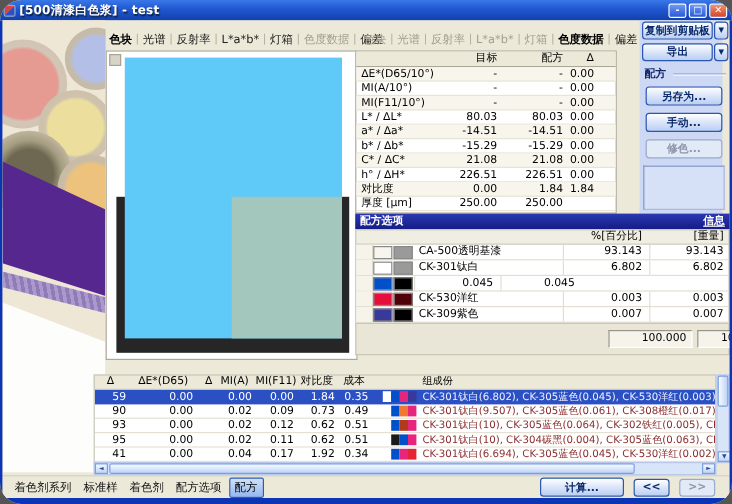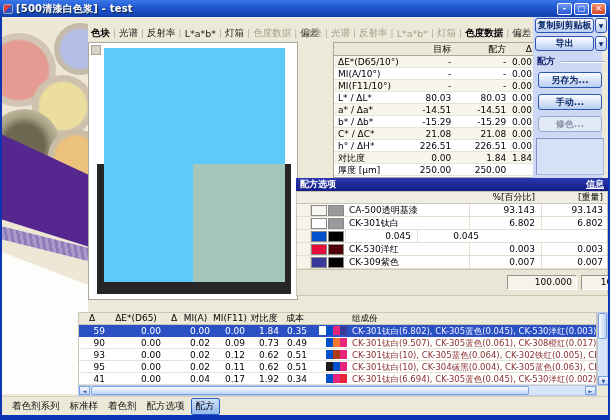--- a/index.html
+++ b/index.html
@@ -1,17 +1,17 @@
 <!DOCTYPE html>
 <html><head>
 <meta charset="utf-8">
 <style>
   html,body{margin:0;padding:0;background:#555;}
   *{box-sizing:border-box;font-family:"DejaVu Sans","Liberation Sans",sans-serif;}
-  .window{position:relative;width:610px;height:420px;background:#ece9d8;overflow:hidden;}
+  .window{position:relative;width:610px;height:420px;background:#ece9d8;overflow:hidden;border-radius:18px;}
   .abs{position:absolute;}
 
   
   .titlebar{position:absolute;left:0;top:0;width:610px;height:17px;
     background:linear-gradient(180deg,#3a77e8 0%,#2057d0 45%,#1140ae 100%);
     display:flex;align-items:center;padding:0 2px;}
   .appicon{width:10px;height:10px;margin:0 3px 0 1px;border-radius:2px;
     background:linear-gradient(135deg,#e04040 0 50%,#3050c0 50% 100%);border:1px solid #9ab;}
   .title{color:#fff;font-size:10px;font-weight:bold;letter-spacing:.2px;flex:1;
     text-shadow:1px 1px 1px #123;white-space:nowrap;overflow:hidden;}
@@ -54,21 +54,21 @@
   .tabsep{color:#b0ac9c;font-size:9px;}
 
   
   .left-panel{left:88px;top:42px;width:210px;height:258px;background:#fff;border:1px solid #aca899;}
   .mini-sq{position:absolute;left:2px;top:2px;width:10px;height:10px;background:#d8d4c8;border:1px solid #a8a494;}
   .card-black{position:absolute;left:8px;top:121px;width:194px;height:130px;}
   .patch-target{position:absolute;left:15px;top:5px;width:181px;height:234px;}
   .patch-trial{position:absolute;left:104px;top:121px;width:92px;height:118px;}
 
   
-  .measure-table{left:296px;top:42px;width:218px;height:136px;background:#fff;border:1px solid #aca899;font-size:9px;margin-left:37px;}
+  .measure-table{left:296px;top:42px;width:218px;height:136px;background:#fff;border:1px solid #aca899;font-size:9px;}
   .mt-head{display:flex;height:13px;line-height:13px;background:#ece9d8;border-bottom:1px solid #aca899;color:#000;}
   .mrow{display:flex;height:12px;line-height:12px;border-bottom:1px solid #e7e4d6;color:#000;}
   .mrow:nth-child(odd){background:#f8f6ec;}
   .mt-label{width:74px;padding-left:4px;overflow:hidden;white-space:nowrap;}
   .mt-c{width:60px;text-align:right;padding-right:5px;}
   .mt-delta{width:41px;text-align:right;padding-right:18px;}
 
   
   .action-panel{left:533px;top:17px;width:69px;height:161px;background:#ccd8f4;padding:0;}
   .xpbtn{position:absolute;border:1px solid #2d56b0;border-radius:3px;color:#0a2a6a;
@@ -466,18 +466,23 @@
   </div>
 
   <div class="abs statusbar">
     <span id="statusTabs" style="display:flex;align-items:center;">
         <span class="stab">着色剂系列</span>
         <span class="stab">标准样</span>
         <span class="stab">着色剂</span>
         <span class="stab">配方选项</span>
         <span class="stab active">配方</span>
       </span>
+    <span class="sb-buttons">
+      <span class="xpbtn btn-calc">计算...</span>
+      <span class="xpbtn btn-pg">&lt;&lt;</span>
+      <span class="xpbtn btn-pg disabled">&gt;&gt;</span>
+    </span>
   </div>
 
   <div class="abs frame-l"></div>
   <div class="abs frame-r"></div>
   <div class="abs frame-b"></div>
 </div>
 
 </body></html>

